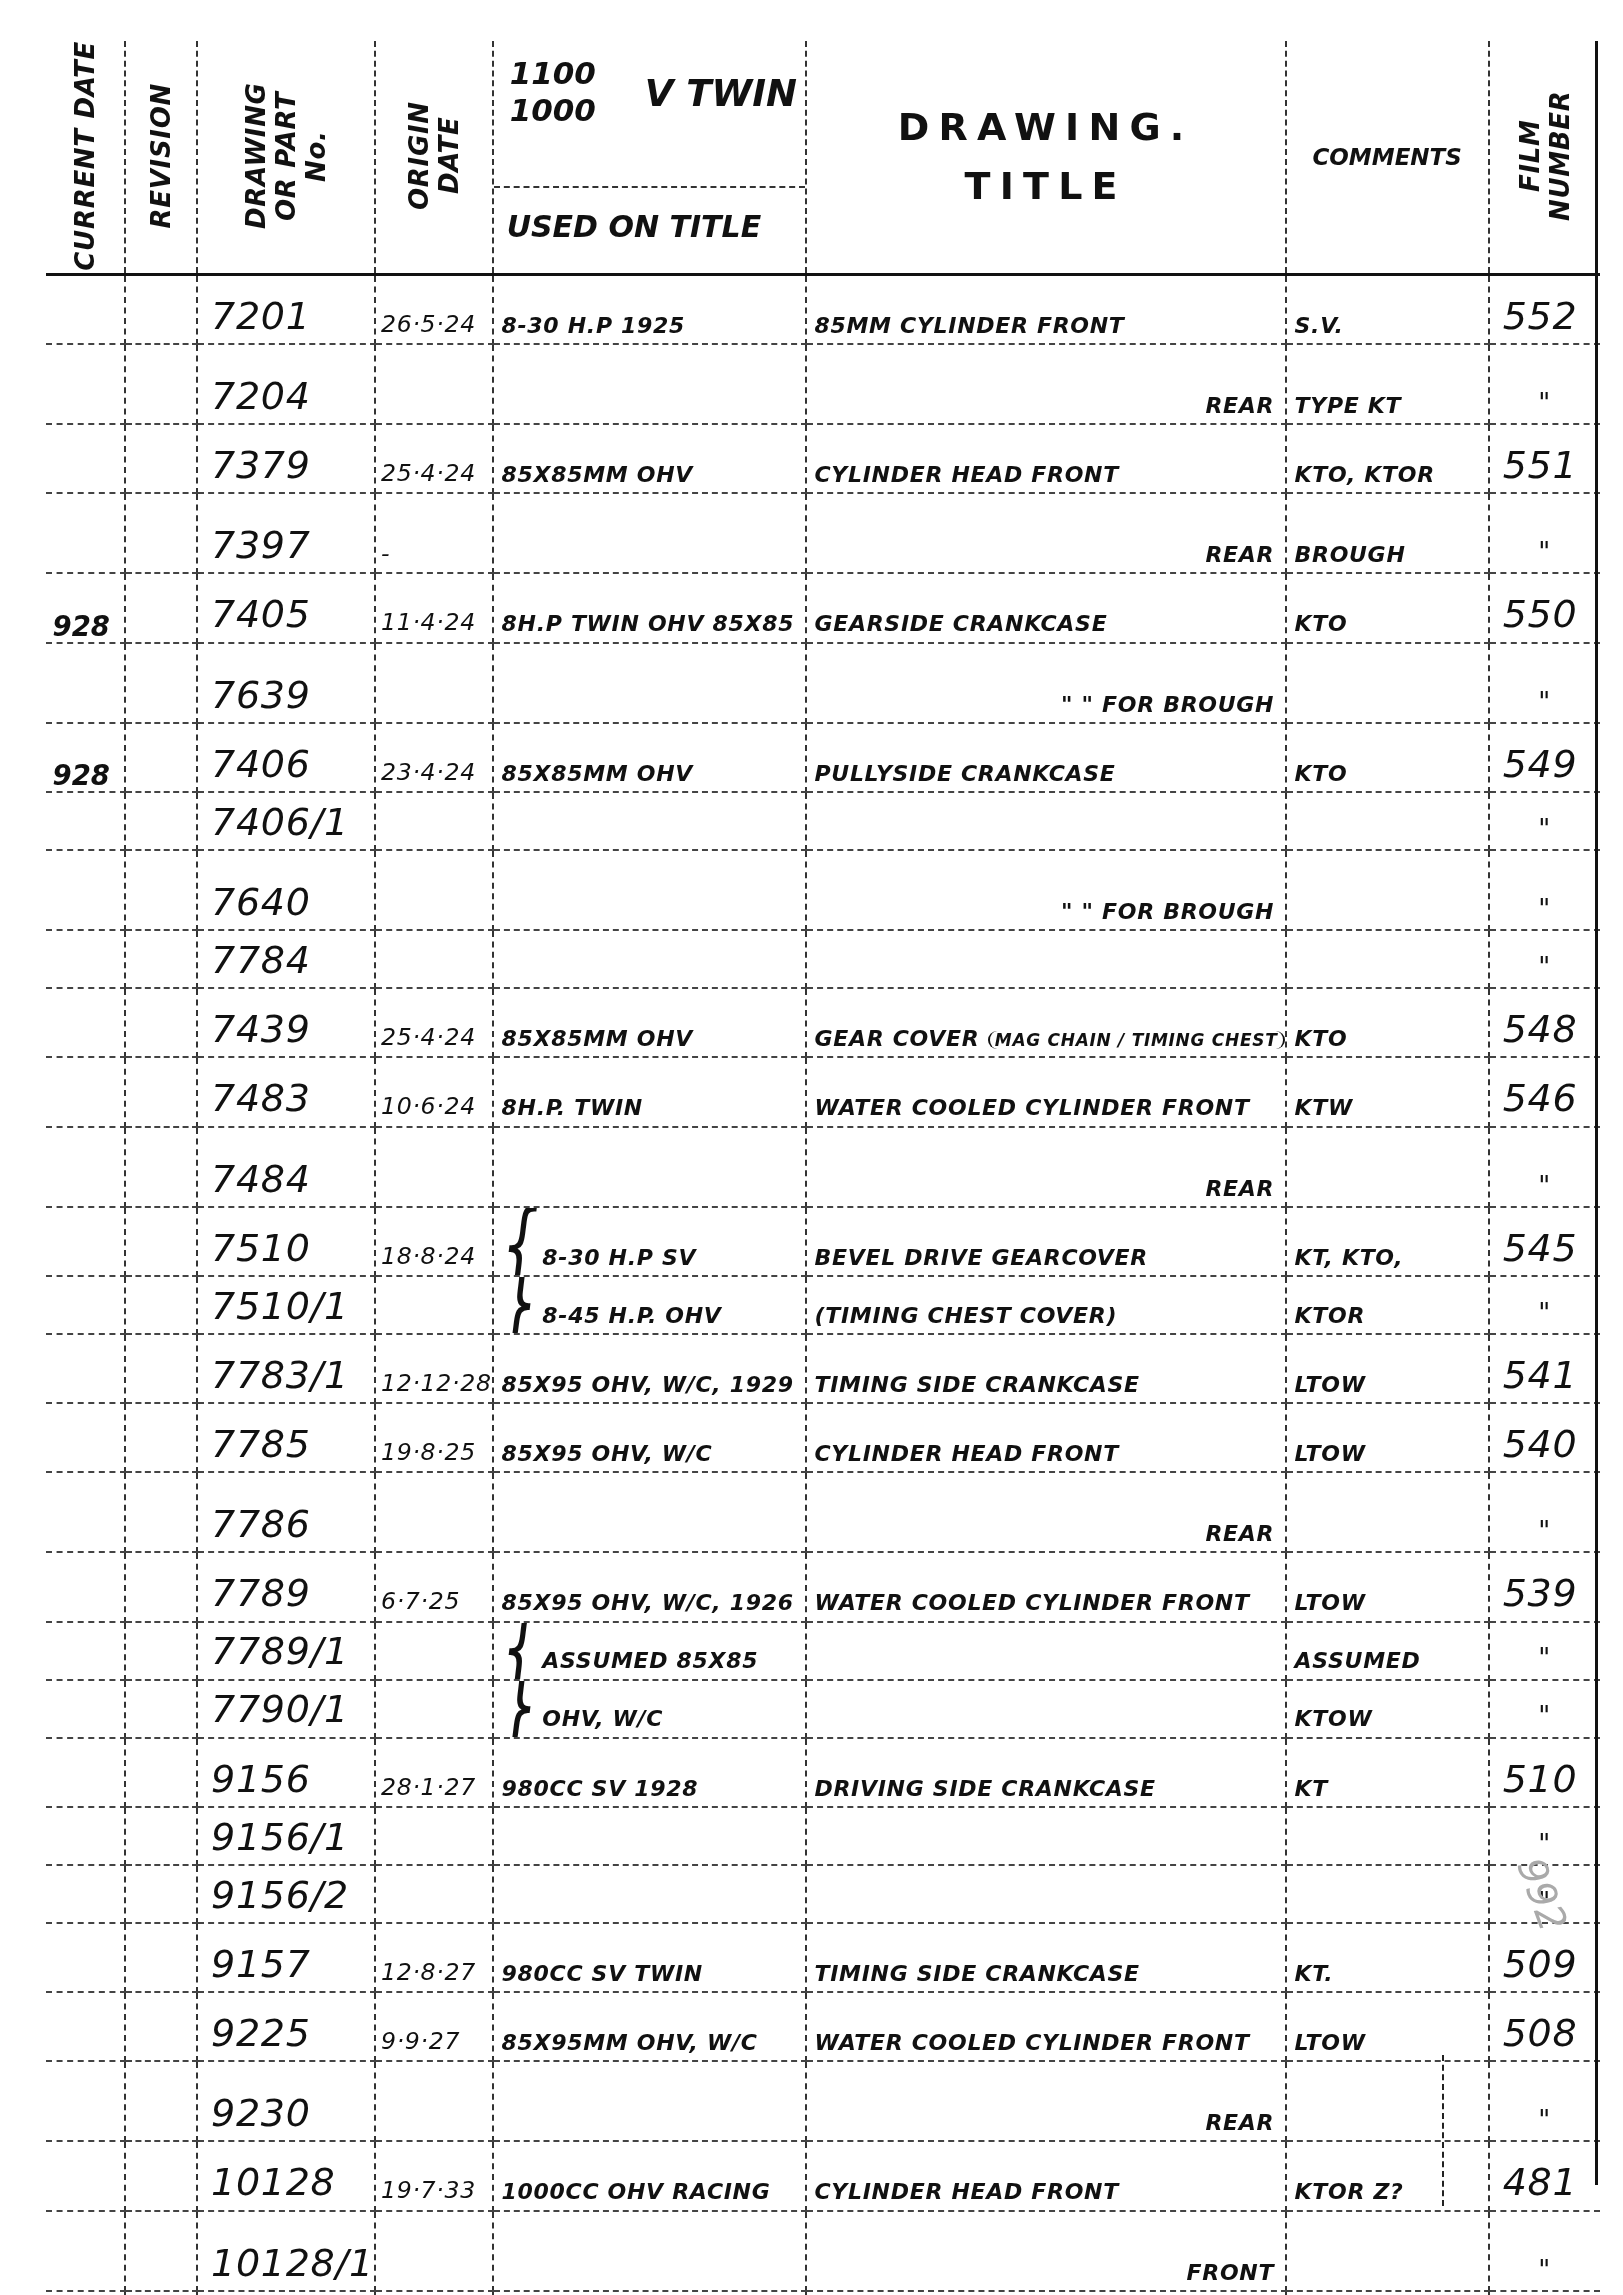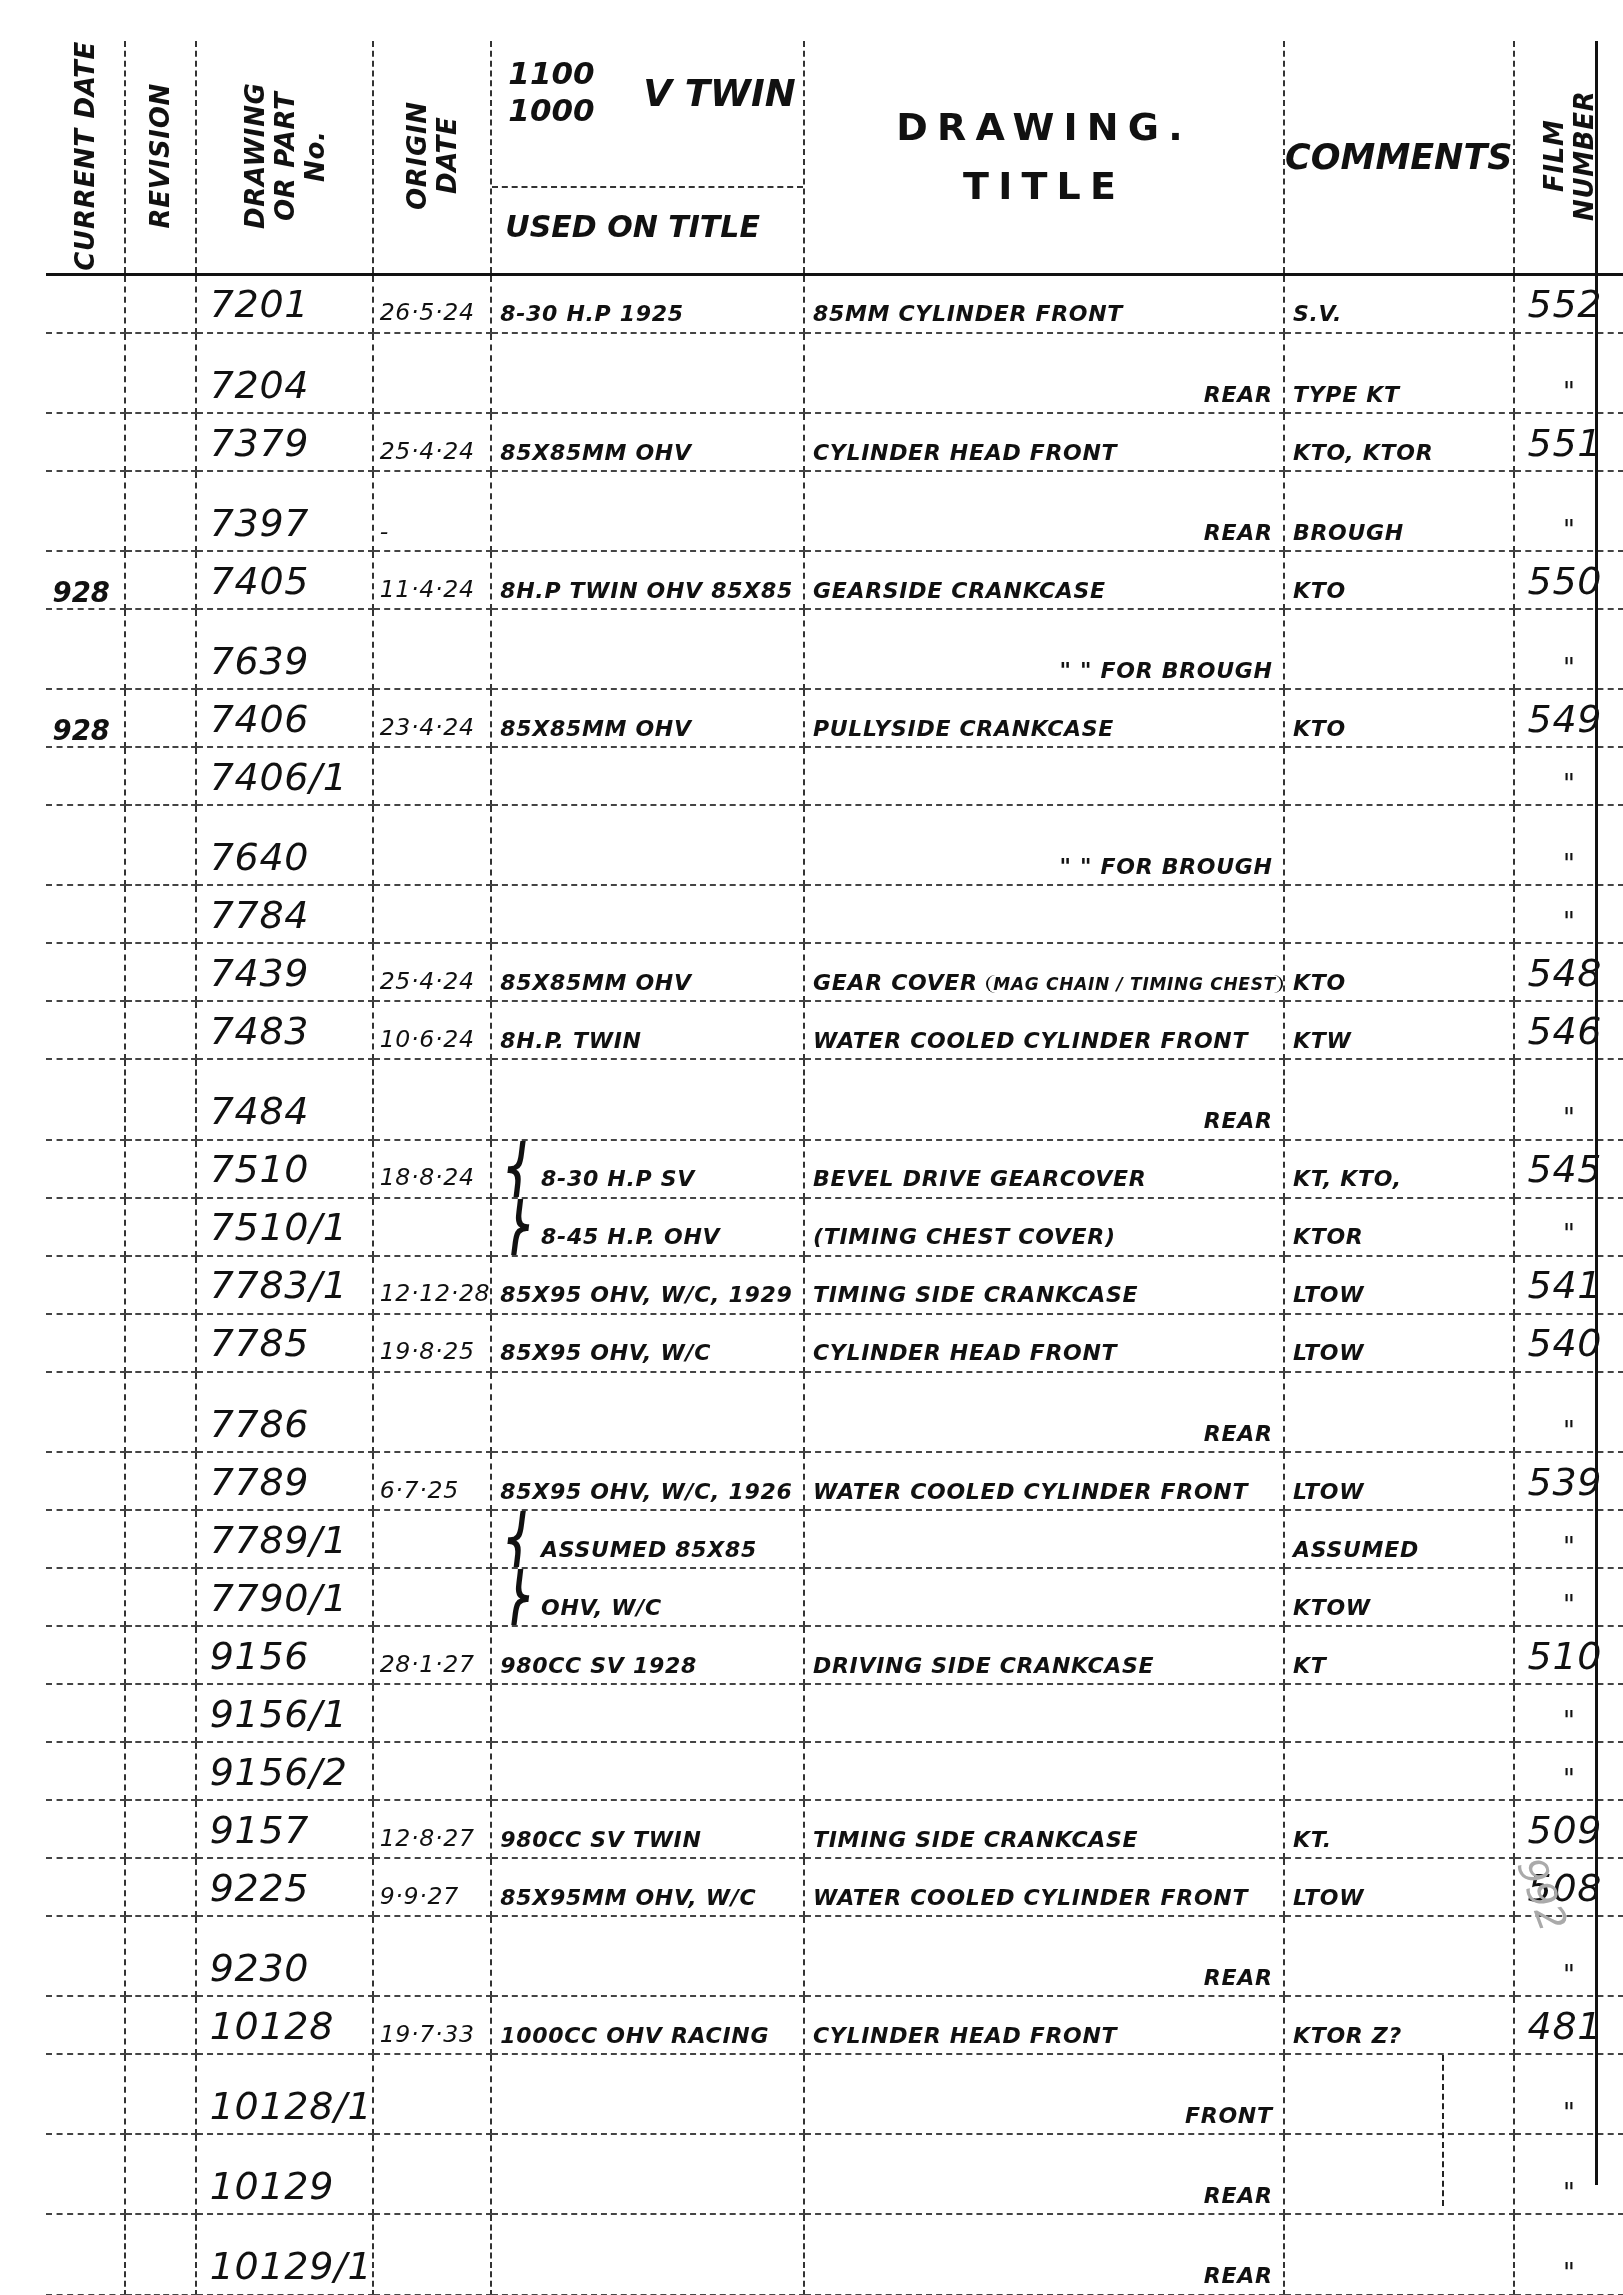--- a/index.html
+++ b/index.html
@@ -18,37 +18,37 @@
   table.register td { border-bottom:2px dashed #444; height:56px; vertical-align:bottom; }
   table.register td:first-child, table.register th:first-child { border-left:none; }
   table.register td:last-child, table.register th:last-child { border-right:none; }
 
   .vert { writing-mode:vertical-rl; transform:rotate(180deg); font-style:italic;
           font-size:26px; line-height:30px; display:inline-block; text-align:center;
           letter-spacing:0.7px; }
   .hand { font-family:"DejaVu Sans", sans-serif; font-style:italic; font-weight:bold;
           font-size:31px; text-transform:uppercase; padding:0 0 5.2px 7.9px; letter-spacing:0.7px; }
   .hand.num { font-size:38px; font-weight:normal; padding-left:13px; }
-  .hand.date { font-size:23.6px; padding-left:5.2px; font-weight:normal; }
+  .hand.date { font-size:23.6px; padding-left:5.2px; font-weight:normal;margin-top:34px; }
   .hand.small { font-size:22px; }
   .hand.right { text-align:right; padding-right:10.5px;margin-top:48px; }
   .hand.film { font-size:38px; font-weight:normal; text-align:left; padding-left:13px; }
   .hand.ditto { text-align:center; font-size:26px; padding-left:0; }
   .sub-note { font-size:17px; display:inline-block; vertical-align:middle; line-height:18.3px;
               border-left:2px solid #111; border-right:2px solid #111; border-radius:9.2px;
               padding:0 5.2px; text-align:center; }
 
   .hdr-usedon { position:relative; height:190px; }
   .hdr-usedon .top { position:absolute; left:0; right:0; top:0; height:124px;
                      border-bottom:2px dashed #333; }
   .hdr-usedon .cap1 { position:absolute; left:16px; top:-6.5px; font-style:italic; font-size:31px; line-height:37px; }
   .hdr-usedon .cap2 { position:absolute; left:151px; top:10.5px; font-style:italic; font-size:37px;text-align:right; }
   .hdr-usedon .bottom { position:absolute; left:13px; bottom:7.9px; font-style:italic; font-size:30px; }
   .hdr-title { text-align:center; font-size:38px; letter-spacing:9.2px; line-height:59px; }
-  .hdr-comments { font-style:italic; font-size:35px; }
+  .hdr-comments { font-style:italic; font-size:23px; }
   .brace { display:inline-block; font-size:59px; line-height:39px; font-weight:normal; transform:scaleY(1.6); margin-right:2.6px; }
   .margin-note { position:absolute; left:1505px; top:1872px; font-size:39px; color:#aaa;
                  transform:rotate(70deg); font-style:italic; }
   .row-928 { font-style:italic; font-weight:bold; font-size:27.5px; padding-left:6.5px; }
 </style>
 </head>
 <body>
 
 <div class="page">
 

